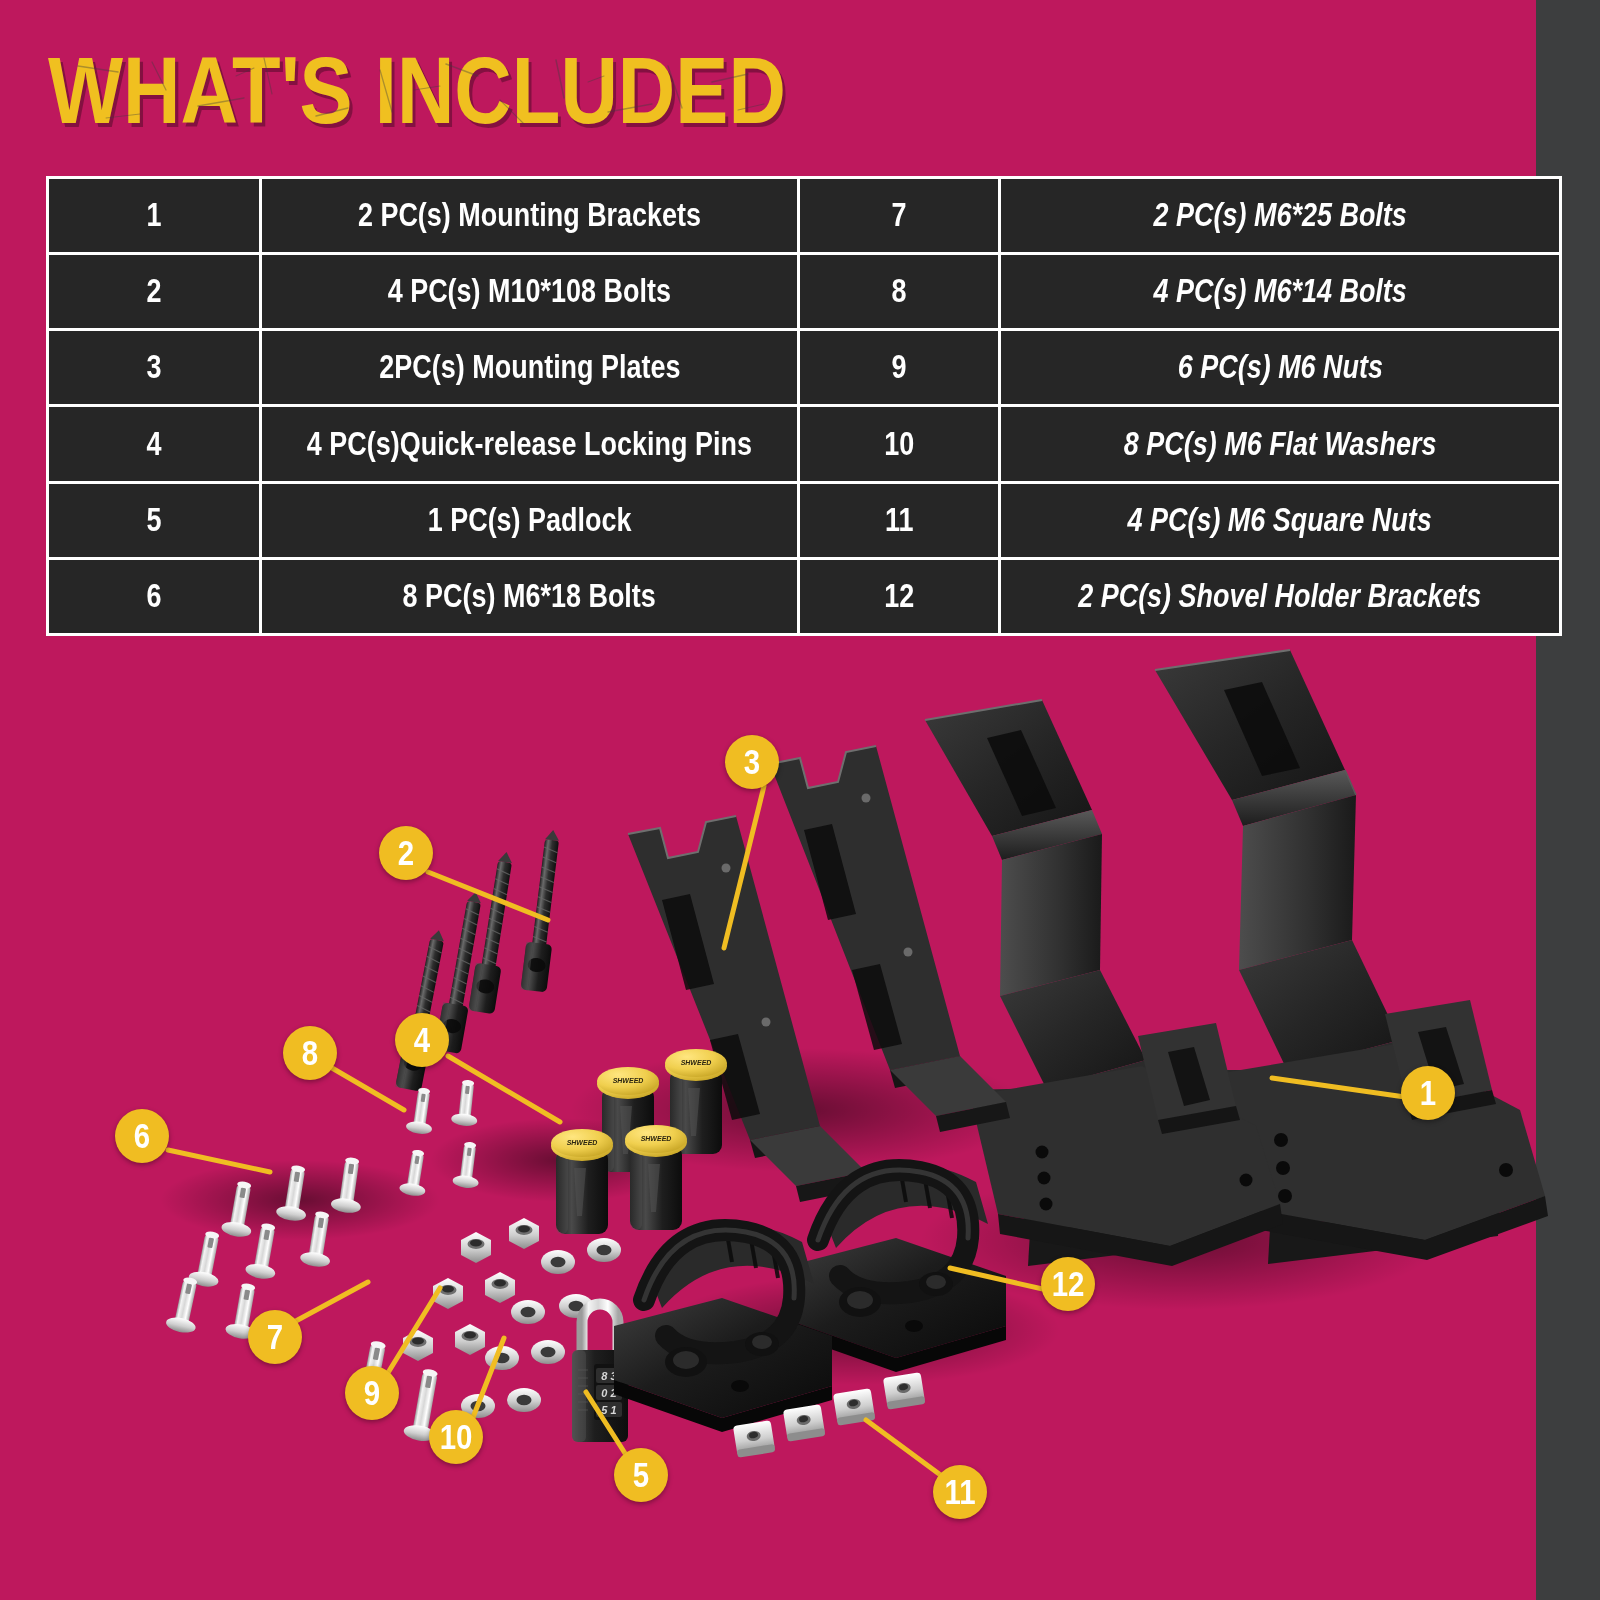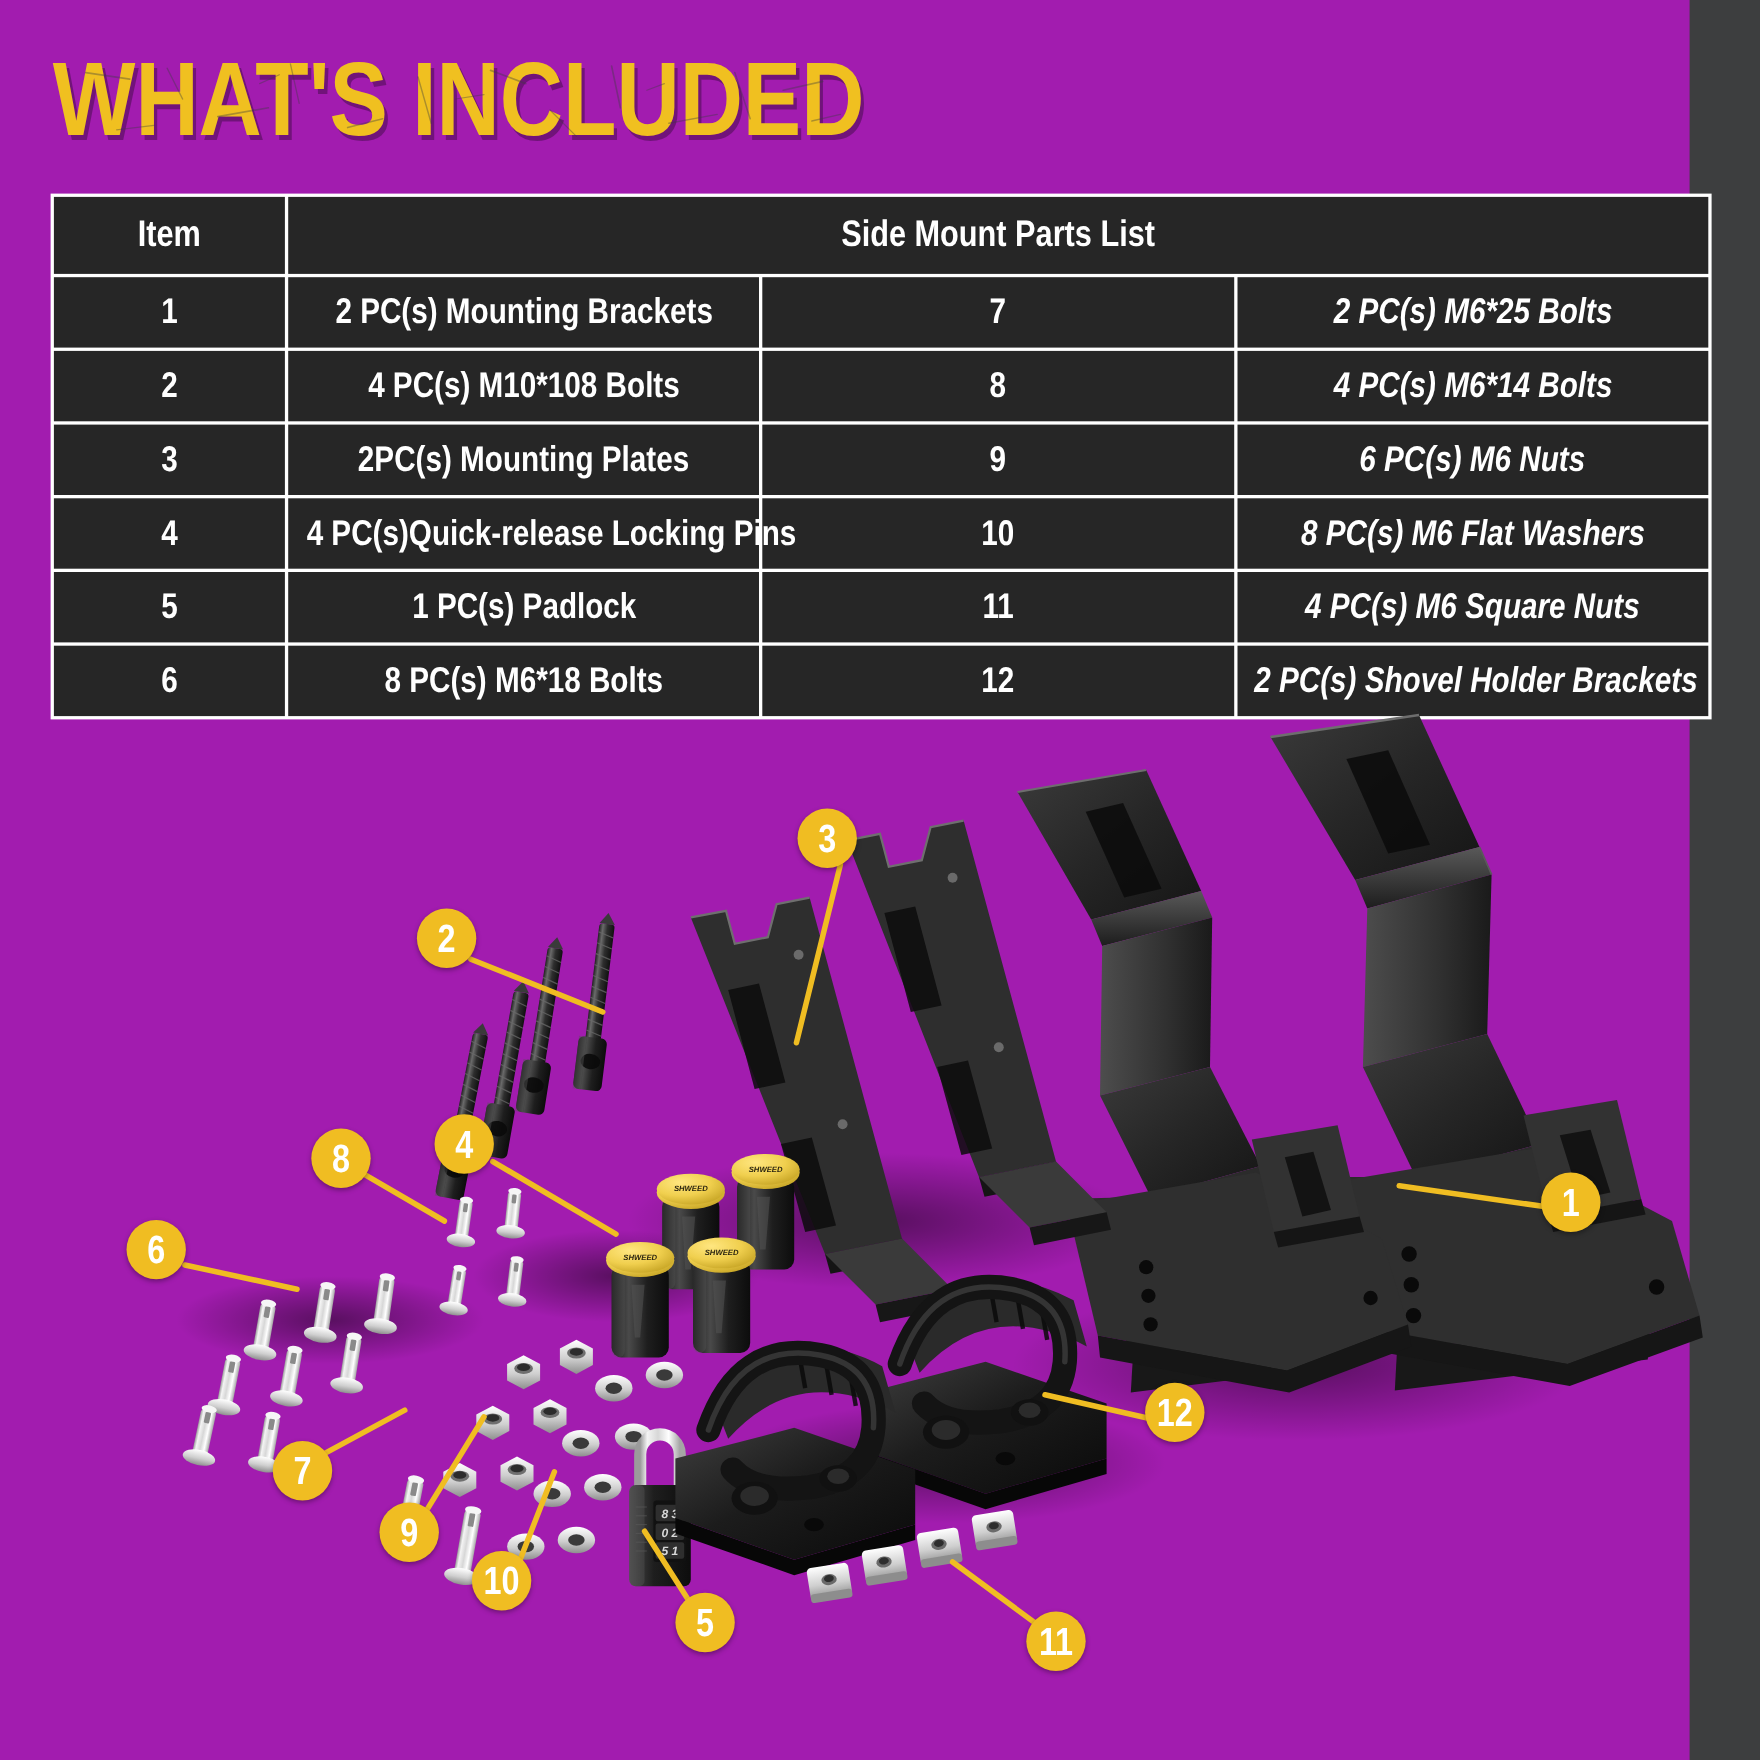--- a/index.html
+++ b/index.html
@@ -4,21 +4,21 @@
 <style>
   * { box-sizing: border-box; margin: 0; padding: 0; }
 
   html, body {
     width: 1600px; height: 1600px;
     background: #3d3e3f;
     font-family: "Liberation Sans", sans-serif;
     overflow: hidden;
   }
 
-  #page { position: relative; width: 1536px; height: 1600px; background: #a21caf; }
+  #page { position: relative; width: 1536px; height: 1600px; background: #be185d; }
 
   
   #title {
     position: absolute; left: 48px; top: 42px;
     font-family: "Liberation Sans Narrow", "Liberation Sans", sans-serif;
     font-size: 78px; font-weight: bold;
     letter-spacing: 0px;
     line-height: 1;
     color: #f0c020;
     transform: scaleX(1.02) scaleY(1.22);
@@ -114,28 +114,20 @@
       <path d="M58 72 L92 68" stroke-width="1.1"></path>
       <path d="M188 30 L206 22" stroke-width="1.1"></path>
       <path d="M366 44 L392 40" stroke-width="1.1"></path>
       <path d="M540 36 L556 30" stroke-width="1.1"></path>
       <path d="M690 64 L716 58" stroke-width="1.2"></path>
     </g>
   </svg>
 
   <table id="parts-table">
     <tbody>
-      <tr>
-        <td class="hdr col-item">
-          <span class="cellx">Item</span>
-        </td>
-        <td class="hdr" colspan="3">
-          <span class="cellx">Side Mount Parts List</span>
-        </td>
-      </tr>
 
       <tr>
         <td class="col-item"><span class="cellx">1</span></td>
         <td class="col-desc"><span class="cellx">2 PC(s) Mounting Brackets</span></td>
         <td class="col-item2"><span class="cellx">7</span></td>
         <td class="col-desc2"><span class="cellx">2 PC(s) M6*25 Bolts</span></td>
       </tr>
       <tr>
         <td class="col-item"><span class="cellx">2</span></td>
         <td class="col-desc"><span class="cellx">4 PC(s) M10*108 Bolts</span></td>

